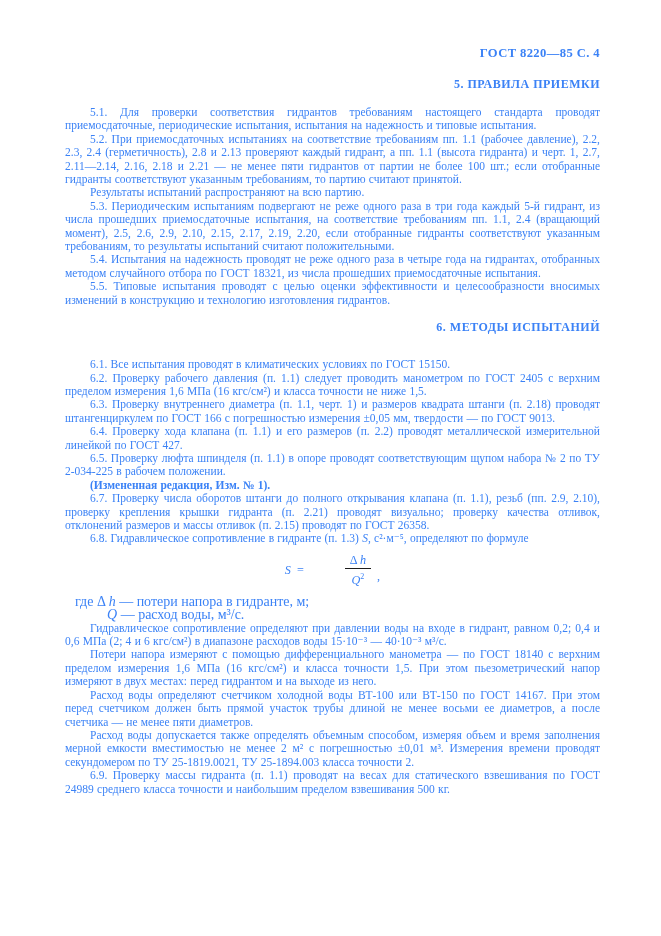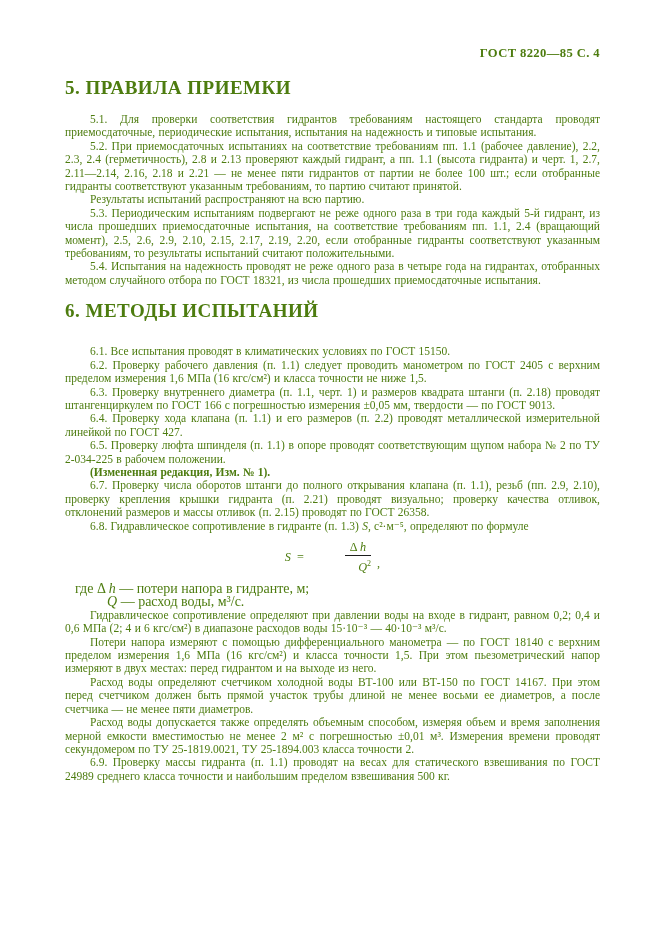--- a/index.html
+++ b/index.html
@@ -1,37 +1,37 @@
 <!DOCTYPE html>
 <html lang="ru"><head>
 <meta charset="utf-8">
 <style>
   html, body { margin: 0; padding: 0; background: #ffffff; }
   .page {
     position: relative;
     width: 661px;
     height: 936px;
     background: #ffffff;
-    color: #4d7c0f;
+    color: #3b82f6;
     font-family: "Liberation Serif", "DejaVu Serif", serif;
     box-sizing: border-box;
     padding: 46px 61px 0 65px;
     overflow: hidden;
   }
   .hdr {
     text-align: right;
     font-weight: bold;
     font-size: 12.6px;
     letter-spacing: 0.4px;
     line-height: 14px;
   }
   .sec-title {
-    text-align: left;
+    text-align: right;
     font-weight: bold;
-    font-size: 19px;
+    font-size: 12px;
     letter-spacing: 0.5px;
     margin: 17px 0 14px 0;
   }
   .sec-title.second { margin: 13px 0 23px 0; }
   .para {
     margin: 0;
     font-size: 11.5px;
     line-height: 13.4px;
     text-align: justify;
     text-indent: 25px;
@@ -44,21 +44,21 @@
     display: flex;
     justify-content: center;
     align-items: center;
     gap: 6px;
     margin: 8px 0 8px 0;
     font-size: 12.2px;
   }
   .frac {
     display: inline-flex;
     flex-direction: column;
-    text-align: right;
+    text-align: center;
     margin-left: 35px;
   }
   .frac .num {
     border-bottom: 1px solid #1c1c1c;
     padding: 0 5px 1px 5px;
     line-height: 13px;
   }
   .frac .den { padding-top: 1px; line-height: 13px; }
   .formula sup { font-size: 8px; }
   .f-comma { align-self: flex-end; padding-bottom: 3px; }
@@ -77,20 +77,21 @@
 
   <div class="hdr">ГОСТ 8220—85 С. 4</div>
 
   <div class="sec-title">5. ПРАВИЛА ПРИЕМКИ</div>
 
   <p class="para">5.1. Для проверки соответствия гидрантов требованиям настоящего стандарта проводят приемосдаточные, периодические испытания, испытания на надежность и типовые испытания.</p>
   <p class="para">5.2. При приемосдаточных испытаниях на соответствие требованиям пп. 1.1 (рабочее давление), 2.2, 2.3, 2.4 (герметичность), 2.8 и 2.13 проверяют каждый гидрант, а пп. 1.1 (высота гидранта) и черт. 1, 2.7, 2.11—2.14, 2.16, 2.18 и 2.21 — не менее пяти гидрантов от партии не более 100 шт.; если отобранные гидранты соответствуют указанным требованиям, то партию считают принятой.</p>
   <p class="para">Результаты испытаний распространяют на всю партию.</p>
   <p class="para">5.3. Периодическим испытаниям подвергают не реже одного раза в три года каждый 5-й гидрант, из числа прошедших приемосдаточные испытания, на соответствие требованиям пп. 1.1, 2.4 (вращающий момент), 2.5, 2.6, 2.9, 2.10, 2.15, 2.17, 2.19, 2.20, если отобранные гидранты соответствуют указанным требованиям, то результаты испытаний считают положительными.</p>
   <p class="para">5.4. Испытания на надежность проводят не реже одного раза в четыре года на гидрантах, отобранных методом случайного отбора по ГОСТ 18321, из числа прошедших приемосдаточные испытания.</p>
+  <p class="para">5.5. Типовые испытания проводят с целью оценки эффективности и целесообразности вносимых изменений в конструкцию и технологию изготовления гидрантов.</p>
 
   <div class="sec-title second">6. МЕТОДЫ ИСПЫТАНИЙ</div>
 
   <p class="para">6.1. Все испытания проводят в климатических условиях по ГОСТ 15150.</p>
   <p class="para">6.2. Проверку рабочего давления (п. 1.1) следует проводить манометром по ГОСТ 2405 с верхним пределом измерения 1,6 МПа (16 кгс/см²) и класса точности не ниже 1,5.</p>
   <p class="para">6.3. Проверку внутреннего диаметра (п. 1.1, черт. 1) и размеров квадрата штанги (п. 2.18) проводят штангенциркулем по ГОСТ 166 с погрешностью измерения ±0,05 мм, твердости — по ГОСТ 9013.</p>
   <p class="para">6.4. Проверку хода клапана (п. 1.1) и его размеров (п. 2.2) проводят металлической измерительной линейкой по ГОСТ 427.</p>
   <p class="para">6.5. Проверку люфта шпинделя (п. 1.1) в опоре проводят соответствующим щупом набора № 2 по ТУ 2-034-225 в рабочем положении.</p>
   <p class="para bold">(Измененная редакция, Изм. № 1).</p>
   <p class="para">6.7. Проверку числа оборотов штанги до полного открывания клапана (п. 1.1), резьб (пп. 2.9, 2.10), проверку крепления крышки гидранта (п. 2.21) проводят визуально; проверку качества отливок, отклонений размеров и массы отливок (п. 2.15) проводят по ГОСТ 26358.</p>

